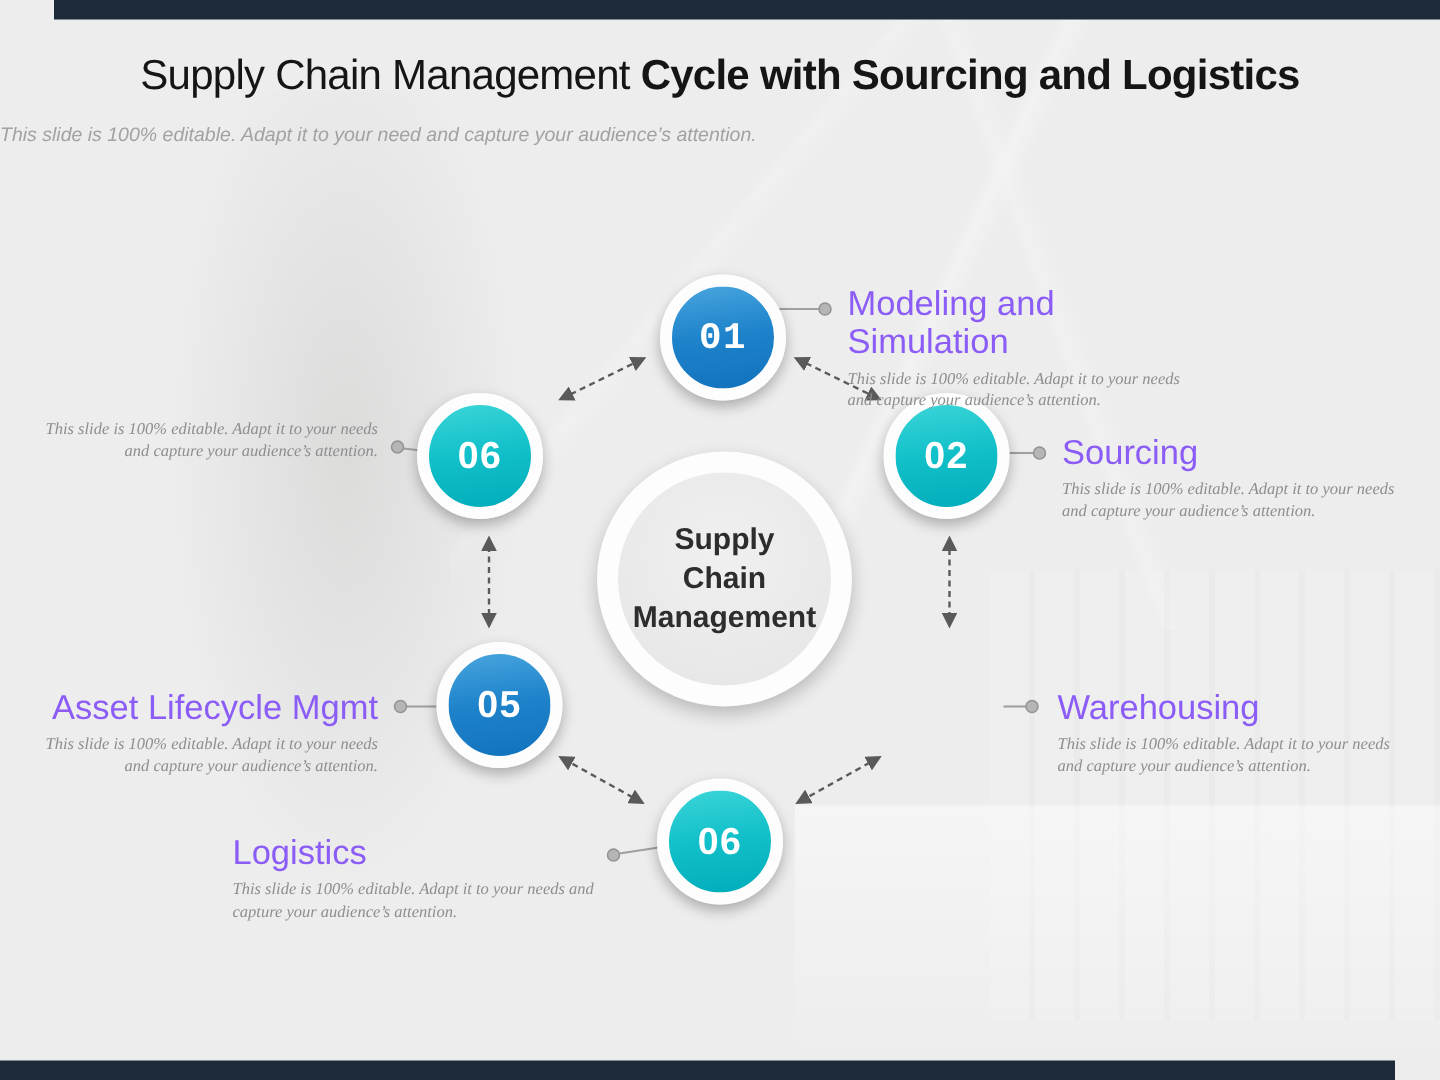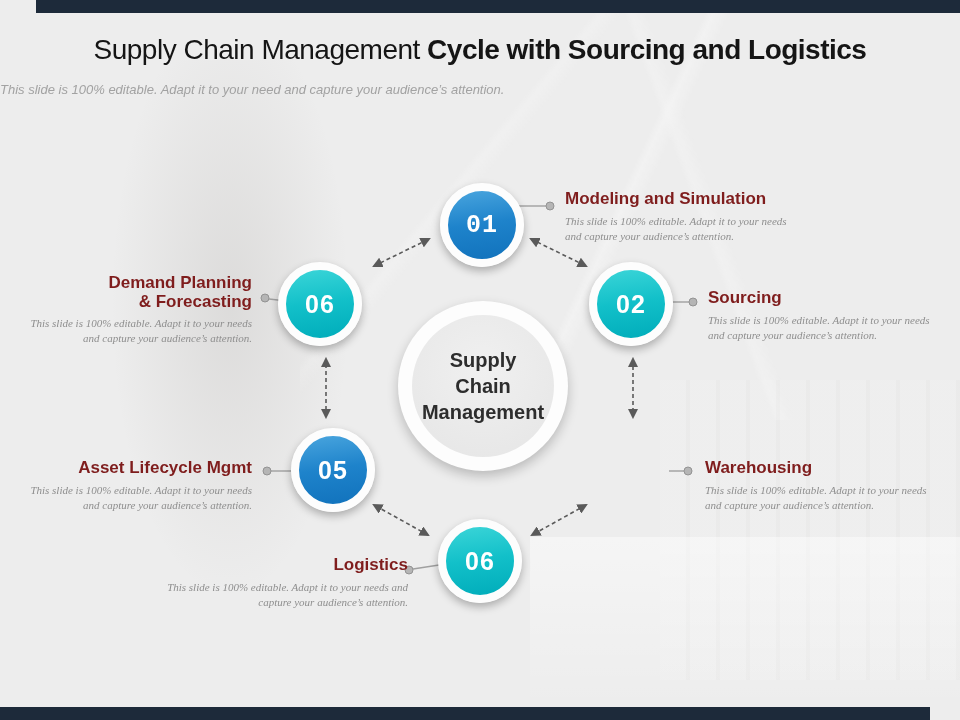--- a/index.html
+++ b/index.html
@@ -70,26 +70,26 @@
   .node.teal{background:linear-gradient(172deg,#3bd5d8 0%,#12c0c9 48%,#00acba 100%);}
   .node-num{color:#fff;font-weight:bold;font-size:25px;letter-spacing:1px;}
   .node-1{left:440px;top:183px;font-family:Liberation Mono, monospace;}
   .node-2{left:589px;top:262px;}
   .node-3{left:585px;top:429px;}
   .node-4{left:438px;top:519px;}
   .node-5{left:291px;top:428px;}
   .node-6{left:278px;top:262px;}
   
   .tb{position:absolute;}
-  .tb-title{font-size:17px;font-weight:bold;color:#7f1d1d;line-height:1.1;}
+  .tb-title{font-size:23px;font-weight:normal;color:#8b5cf6;line-height:1.1;}
   .tb-desc{font-size:11px;font-style:italic;color:#8e8e8e;line-height:1.35;margin-top:5px;font-family:Liberation Serif, serif;}
   .tb-1{left:565px;top:190px;width:235px;}
   .tb-2{left:708px;top:289px;width:235px;}
   .tb-3{left:705px;top:459px;width:235px;}
-  .tb-4{left:165px;top:556px;width:243px;text-align:right;}
+  .tb-4{left:155px;top:556px;width:243px;text-align:left;}
   .tb-5{left:26px;top:459px;width:226px;text-align:right;}
   .tb-6{left:30px;top:274px;width:222px;text-align:right;}
   .tb-6 .tb-title{width:160px;margin-left:auto;}
 </style>
 </head>
 <body>
 
 <div class="slide">
 
   <div class="bg-streaks"></div>
@@ -166,17 +166,16 @@
   </div>
   <div class="tb tb-4">
     <div class="tb-title">Logistics</div>
     <div class="tb-desc">This slide is 100% editable. Adapt it to your needs and capture your audience’s attention.</div>
   </div>
   <div class="tb tb-5">
     <div class="tb-title">Asset Lifecycle Mgmt</div>
     <div class="tb-desc">This slide is 100% editable. Adapt it to your needs and capture your audience’s attention.</div>
   </div>
   <div class="tb tb-6">
-    <div class="tb-title">Demand Planning &amp; Forecasting</div>
     <div class="tb-desc">This slide is 100% editable. Adapt it to your needs and capture your audience’s attention.</div>
   </div>
 
 </div>
 
 </body></html>

